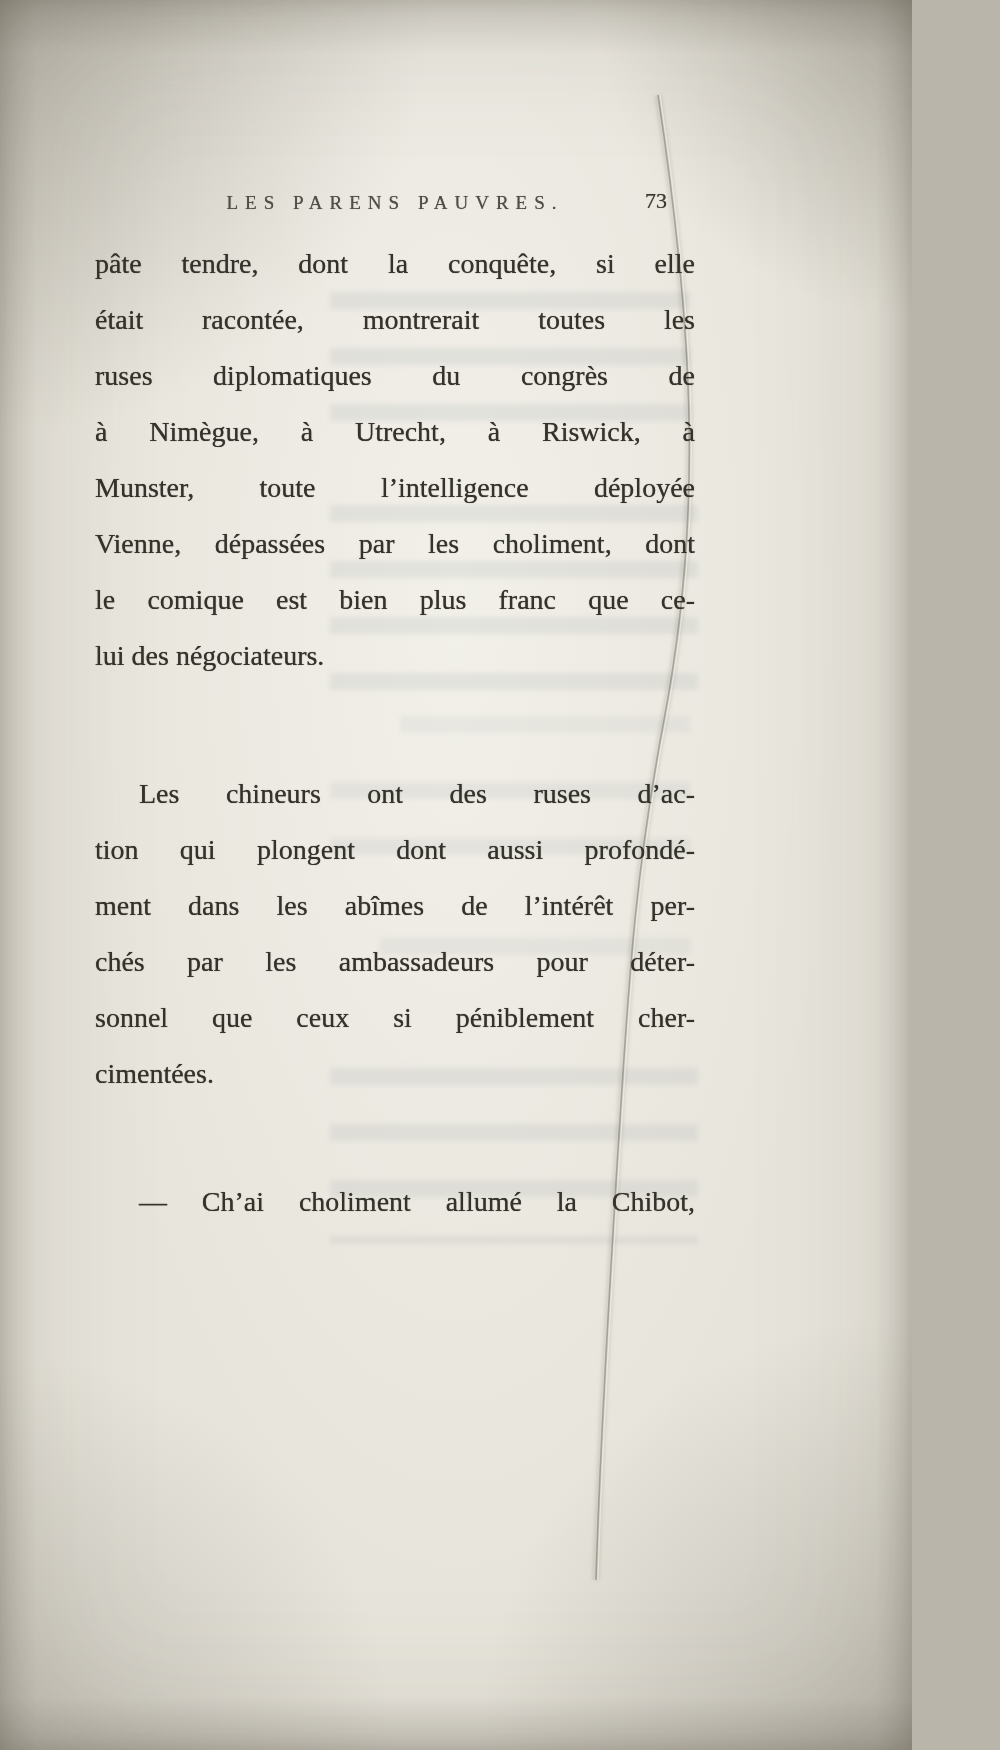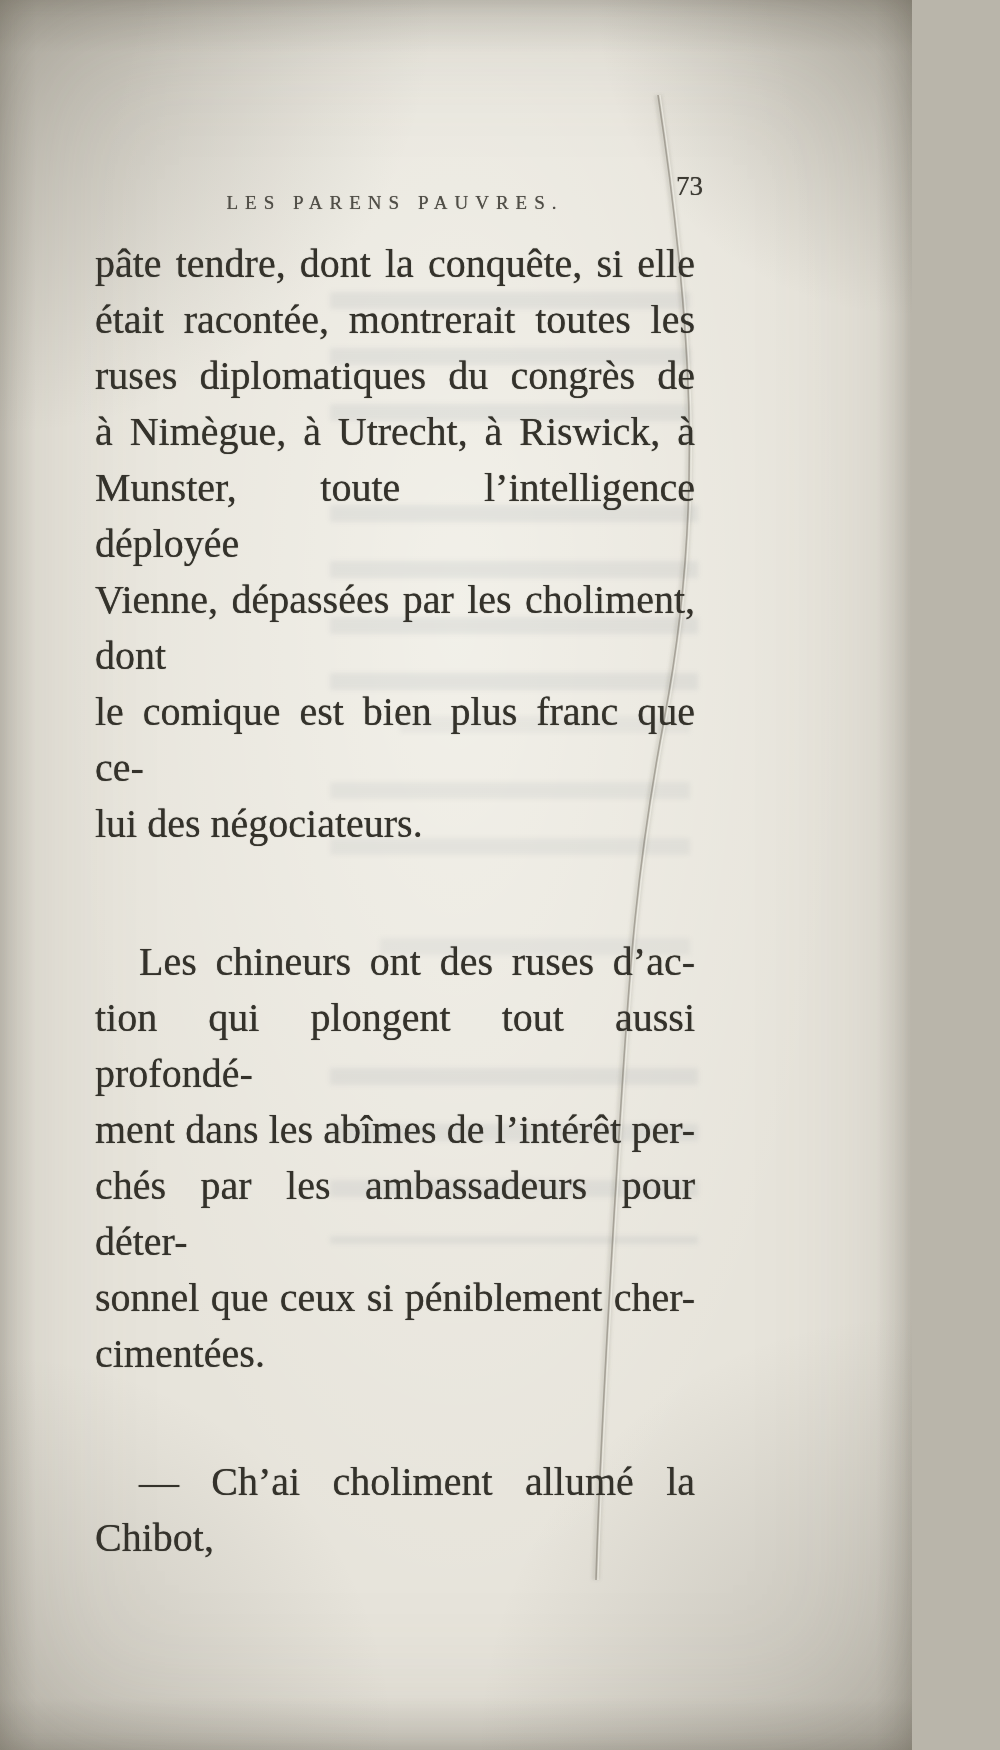--- a/index.html
+++ b/index.html
@@ -57,35 +57,35 @@
     width: 600px;
     text-align: center;
     font-size: 19px;
     letter-spacing: 7px;
     color: #504e47;
     text-shadow: 0 0 0.7px rgba(80,78,71,0.8);
     white-space: nowrap;
   }
   .page-number {
     position: absolute;
-    top: 171px;
+    top: 188px;
     left: 645px;
     width: 58px;
-    text-align: right;
-    font-size: 27px;
+    text-align: left;
+    font-size: 22px;
     color: #3c3a33;
     text-shadow: 0 0 0.7px rgba(60,58,51,0.8);
   }
 
   .text-col {
     position: absolute;
     left: 95px;
     top: 236px;
     width: 600px;
-    font-size: 40px;
+    font-size: 28px;
     line-height: 56px;
     color: #34322b;
     text-shadow: 0 0 0.8px rgba(52,50,43,0.85);
   }
   .tline {
     text-align: justify;
     text-align-last: justify;
     white-space: normal;
   }
   .endline {
@@ -133,21 +133,21 @@
       <div class="tline">ruses diplomatiques du congrès de</div>
       <div class="tline">à Nimègue, à Utrecht, à Riswick, à</div>
       <div class="tline">Munster, toute l’intelligence déployée</div>
       <div class="tline">Vienne, dépassées par les choliment, dont</div>
       <div class="tline">le comique est bien plus franc que ce-</div>
       <div class="tline endline">lui des négociateurs.</div>
     </div>
 
     <div class="para p2">
       <div class="tline indent">Les chineurs ont des ruses d’ac-</div>
-      <div class="tline">tion qui plongent tout aussi profondé-</div>
+      <div class="tline">tion qui plongent dont aussi profondé-</div>
       <div class="tline">ment dans les abîmes de l’intérêt per-</div>
       <div class="tline">chés par les ambassadeurs pour déter-</div>
       <div class="tline">sonnel que ceux si péniblement cher-</div>
       <div class="tline endline">cimentées.</div>
     </div>
 
     <div class="para p3">
       <div class="tline indent">— Ch’ai choliment allumé la Chibot,</div>
     </div>
 

